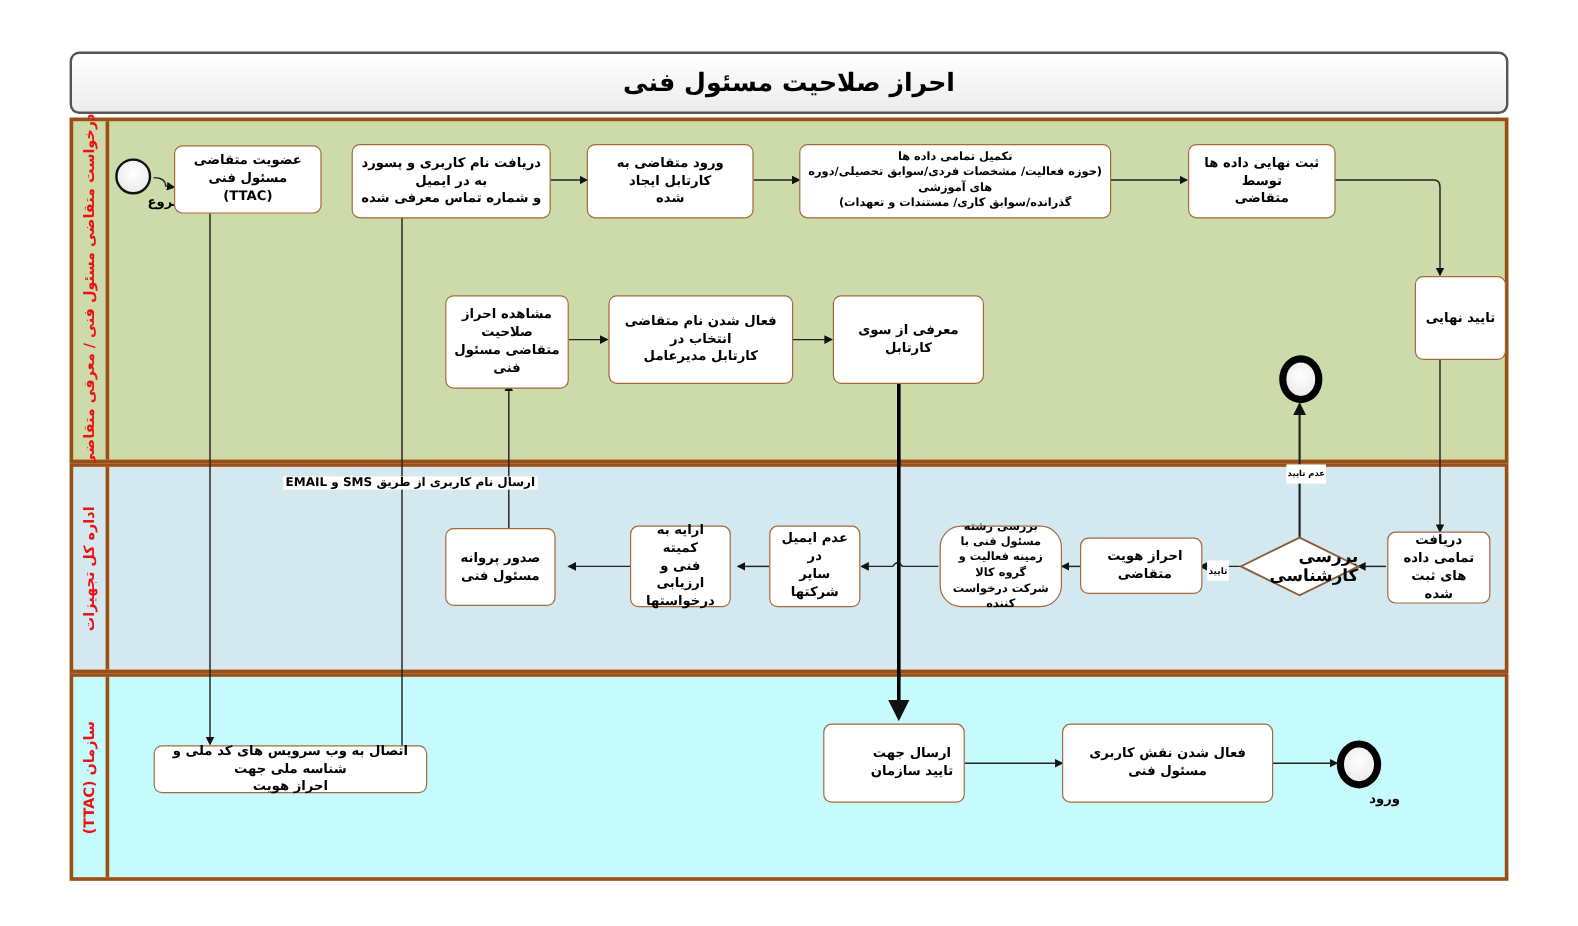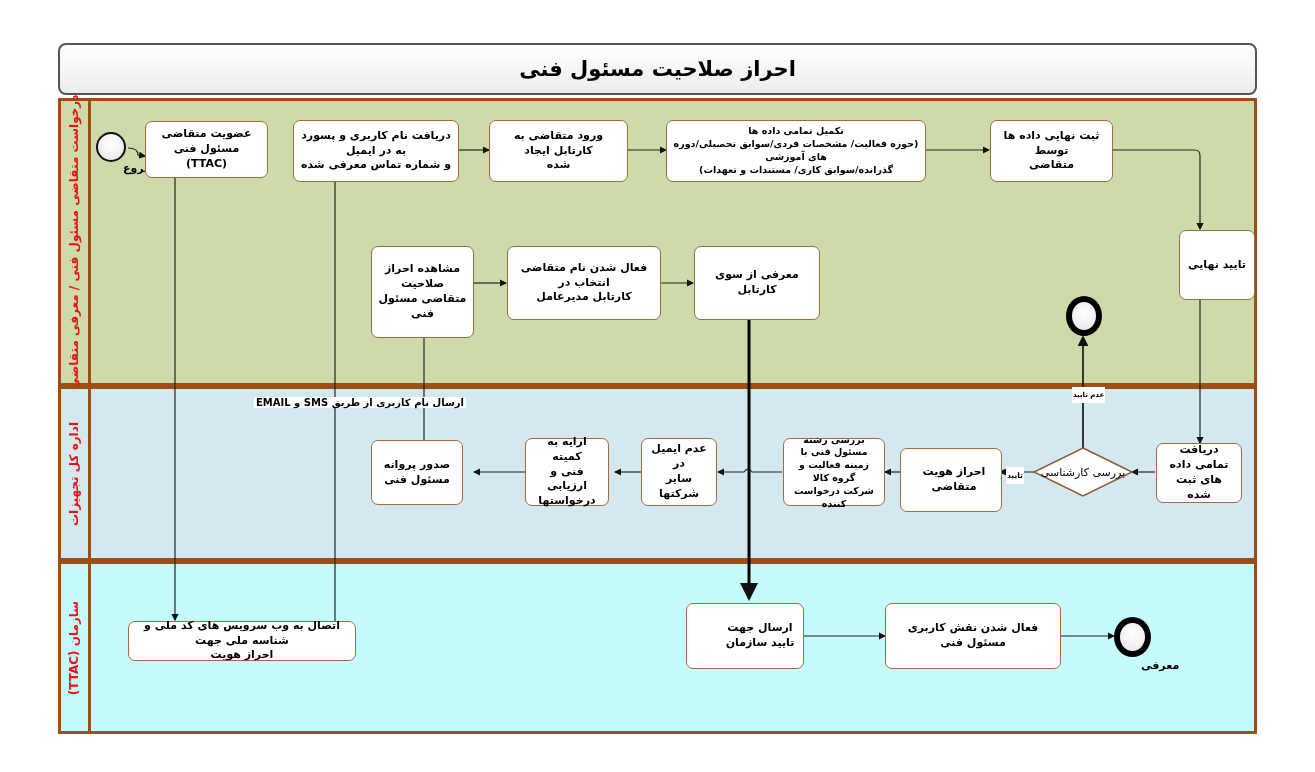--- a/index.html
+++ b/index.html
@@ -15,21 +15,21 @@
   .task{position:absolute;background:#fff;border:1.5px solid #a36a3c;border-radius:7px;box-sizing:border-box;display:flex;align-items:center;justify-content:center;text-align:center;padding:3px 6px;}
   .task span{direction:rtl;font-weight:bold;font-size:11px;line-height:1.35;color:#000;white-space:pre-line;}
   .task.small span{font-size:9.5px;}
   .event{position:absolute;border-radius:50%;background:radial-gradient(circle at 50% 40%,#ffffff,#e6e6e6);box-sizing:border-box;}
   .event.start{border:2px solid #111;}
   .event.end{border:6px solid #000;}
   .evlabel{position:absolute;font-weight:bold;font-size:11px;direction:rtl;color:#000;margin-left:23px;}
   .note{position:absolute;font-weight:bold;font-size:10px;background:#fff;direction:rtl;padding:0 2px;color:#000;}
   .tiny{position:absolute;font-weight:bold;font-size:7px;background:#fff;direction:rtl;color:#000;padding:4px 1px;}
   svg.conn{position:absolute;left:0;top:0;}
-  .diamond-text{position:absolute;display:flex;align-items:center;justify-content:center;font-weight:normal;font-size:11px;direction:rtl;}
+  .diamond-text{position:absolute;display:flex;align-items:center;justify-content:center;font-weight:bold;font-size:14px;direction:rtl;}
 </style>
 </head>
 <body>
 
 <div class="title-box">
   <span>احراز صلاحیت مسئول فنی</span>
 </div>
 
 <div class="lane lane1">
   <div class="lane-label">
@@ -122,47 +122,47 @@
 گذرانده/سوابق کاری/ مستندات و تعهدات)</span>
   </div>
 <div class="task" style="left:990px;top:120px;width:123px;height:62px;">
     <span>ثبت نهایی داده ها توسط
 متقاضی</span>
   </div>
 <div class="task" style="left:1163px;top:230px;width:76px;height:70px;margin-left:16px;">
     <span>تایید نهایی</span>
   </div>
 
-<div class="task" style="left:371px;top:246px;width:103px;height:92px;">
+<div class="task" style="left:371px;top:246px;width:103px;height:78px;">
     <span>مشاهده احراز صلاحیت
 متقاضی مسئول فنی</span>
   </div>
 <div class="task" style="left:507px;top:246px;width:154px;height:74px;">
     <span>فعال شدن نام متقاضی انتخاب در
 کارتابل مدیرعامل</span>
   </div>
 <div class="task" style="left:694px;top:246px;width:126px;height:74px;">
     <span>معرفی از سوی کارتابل</span>
   </div>
 
 <div class="event end" style="left:1066px;top:296px;width:36px;height:40px;"></div>
 
-<div class="note" style="left:254px;top:397px;text-align:center;">ارسال نام کاربری از طریق SMS و EMAIL</div>
+<div class="note" style="left:236px;top:397px;text-align:center;">ارسال نام کاربری از طریق SMS و EMAIL</div>
 <div class="tiny" style="left:1072px;top:387px;">عدم تایید</div>
 
 <div class="task" style="left:1156px;top:443px;width:86px;height:60px;">
     <span>دریافت تمامی داده
 های ثبت شده</span>
   </div>
 <div class="diamond-text" style="left:1034px;top:460px;width:98px;height:24px;">بررسی کارشناسی</div>
 <div class="tiny" style="left:1006px;top:467px;font-size:7.5px;">تایید</div>
-<div class="task" style="left:900px;top:448px;width:102px;height:64px;padding-left:12px;">
+<div class="task" style="left:900px;top:448px;width:102px;height:47px;padding-left:12px;">
     <span>احراز هویت متقاضی</span>
   </div>
-<div class="task small" style="left:783px;top:438px;width:102px;height:68px;">
+<div class="task small" style="left:783px;top:438px;width:102px;height:68px;border-radius:18px;">
     <span>بررسی رشته مسئول فنی با
 زمینه فعالیت و گروه کالا
 شرکت درخواست کننده</span>
   </div>
 <div class="task" style="left:641px;top:438px;width:76px;height:68px;">
     <span>عدم ایمیل در
 سایر شرکتها</span>
   </div>
 <div class="task" style="left:525px;top:438px;width:84px;height:68px;">
     <span>ارایه به کمیته
@@ -177,13 +177,13 @@
     <span>اتصال به وب سرویس های کد ملی و شناسه ملی جهت
 احراز هویت</span>
   </div>
 <div class="task" style="left:686px;top:603px;width:118px;height:66px;padding-left:36px;">
     <span>ارسال جهت تایید سازمان</span>
   </div>
 <div class="task" style="left:885px;top:603px;width:176px;height:66px;">
     <span>فعال شدن نقش کاربری مسئول فنی</span>
   </div>
 <div class="event end" style="left:1114px;top:617px;width:37px;height:40px;"></div>
-<div class="evlabel" style="left:1118px;top:659px;">معرفی</div>
+<div class="evlabel" style="left:1118px;top:659px;">ورود</div>
 
 </body></html>

